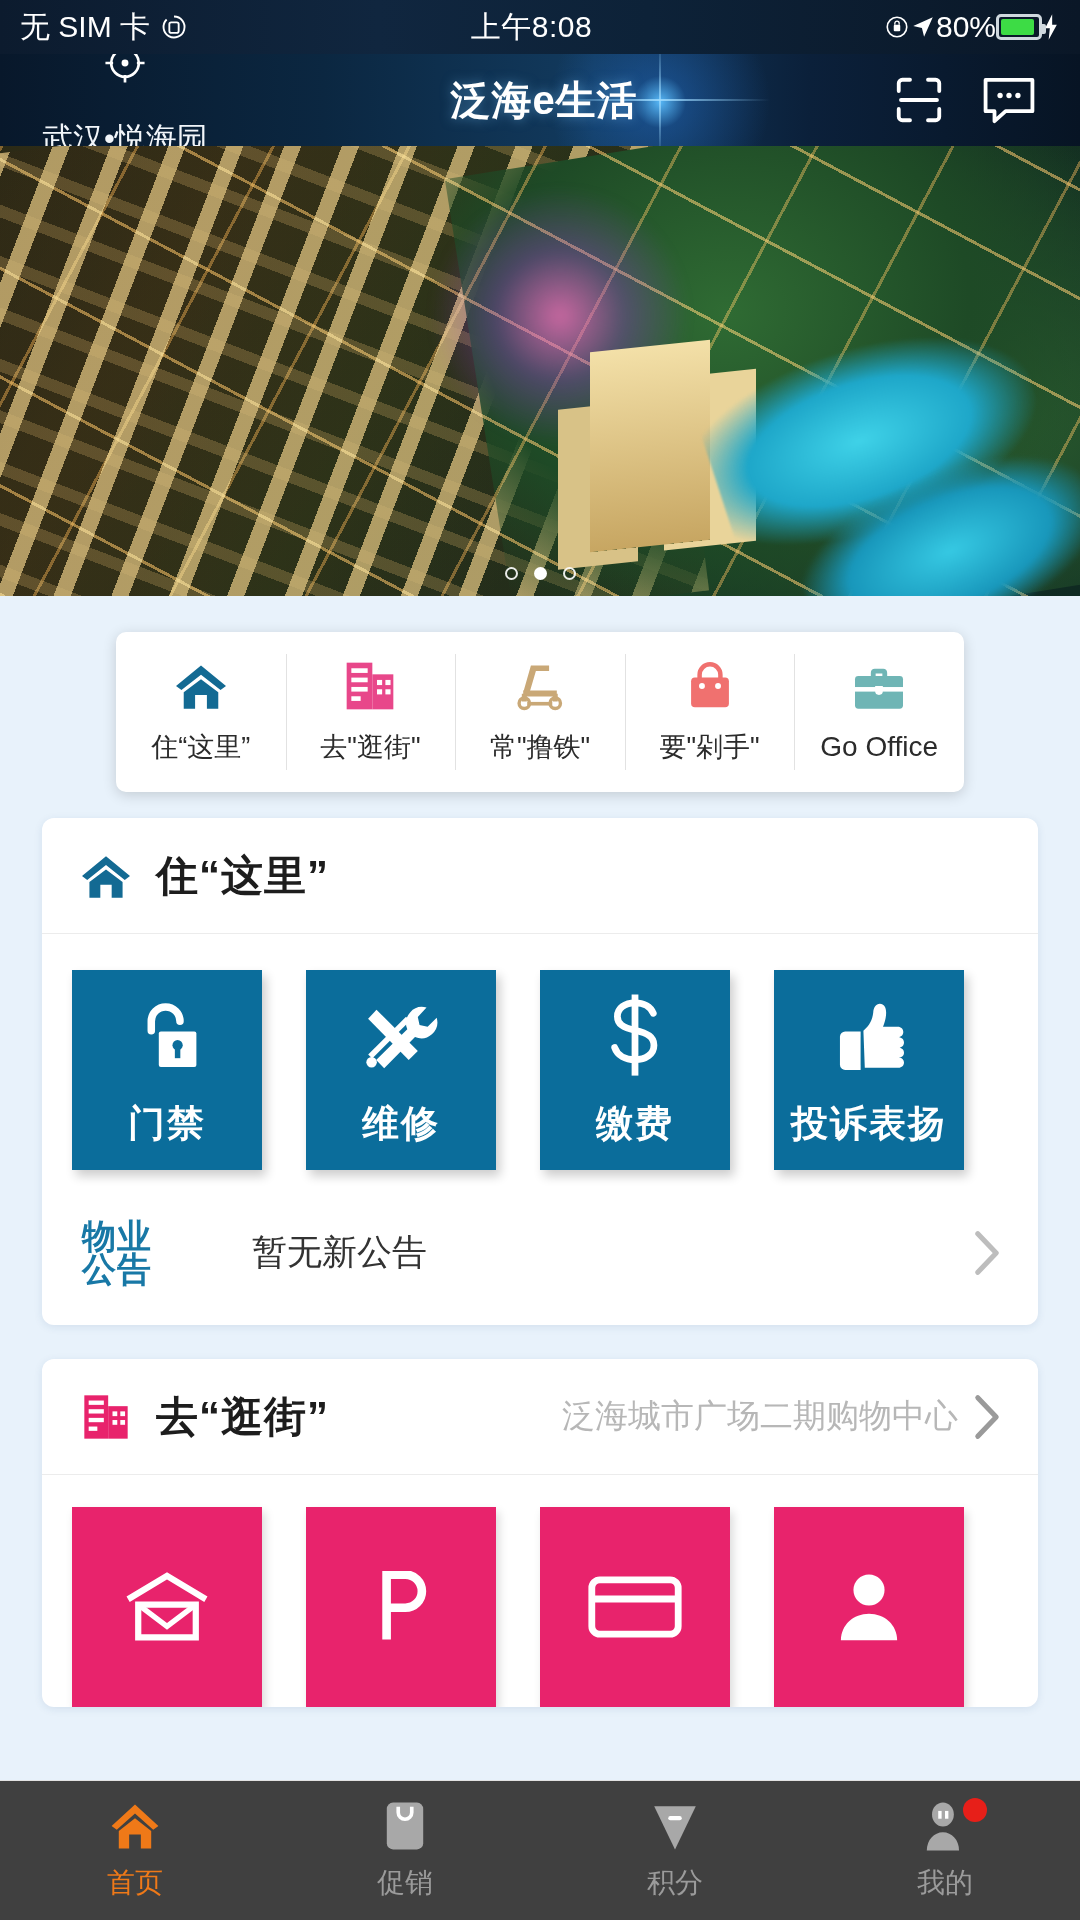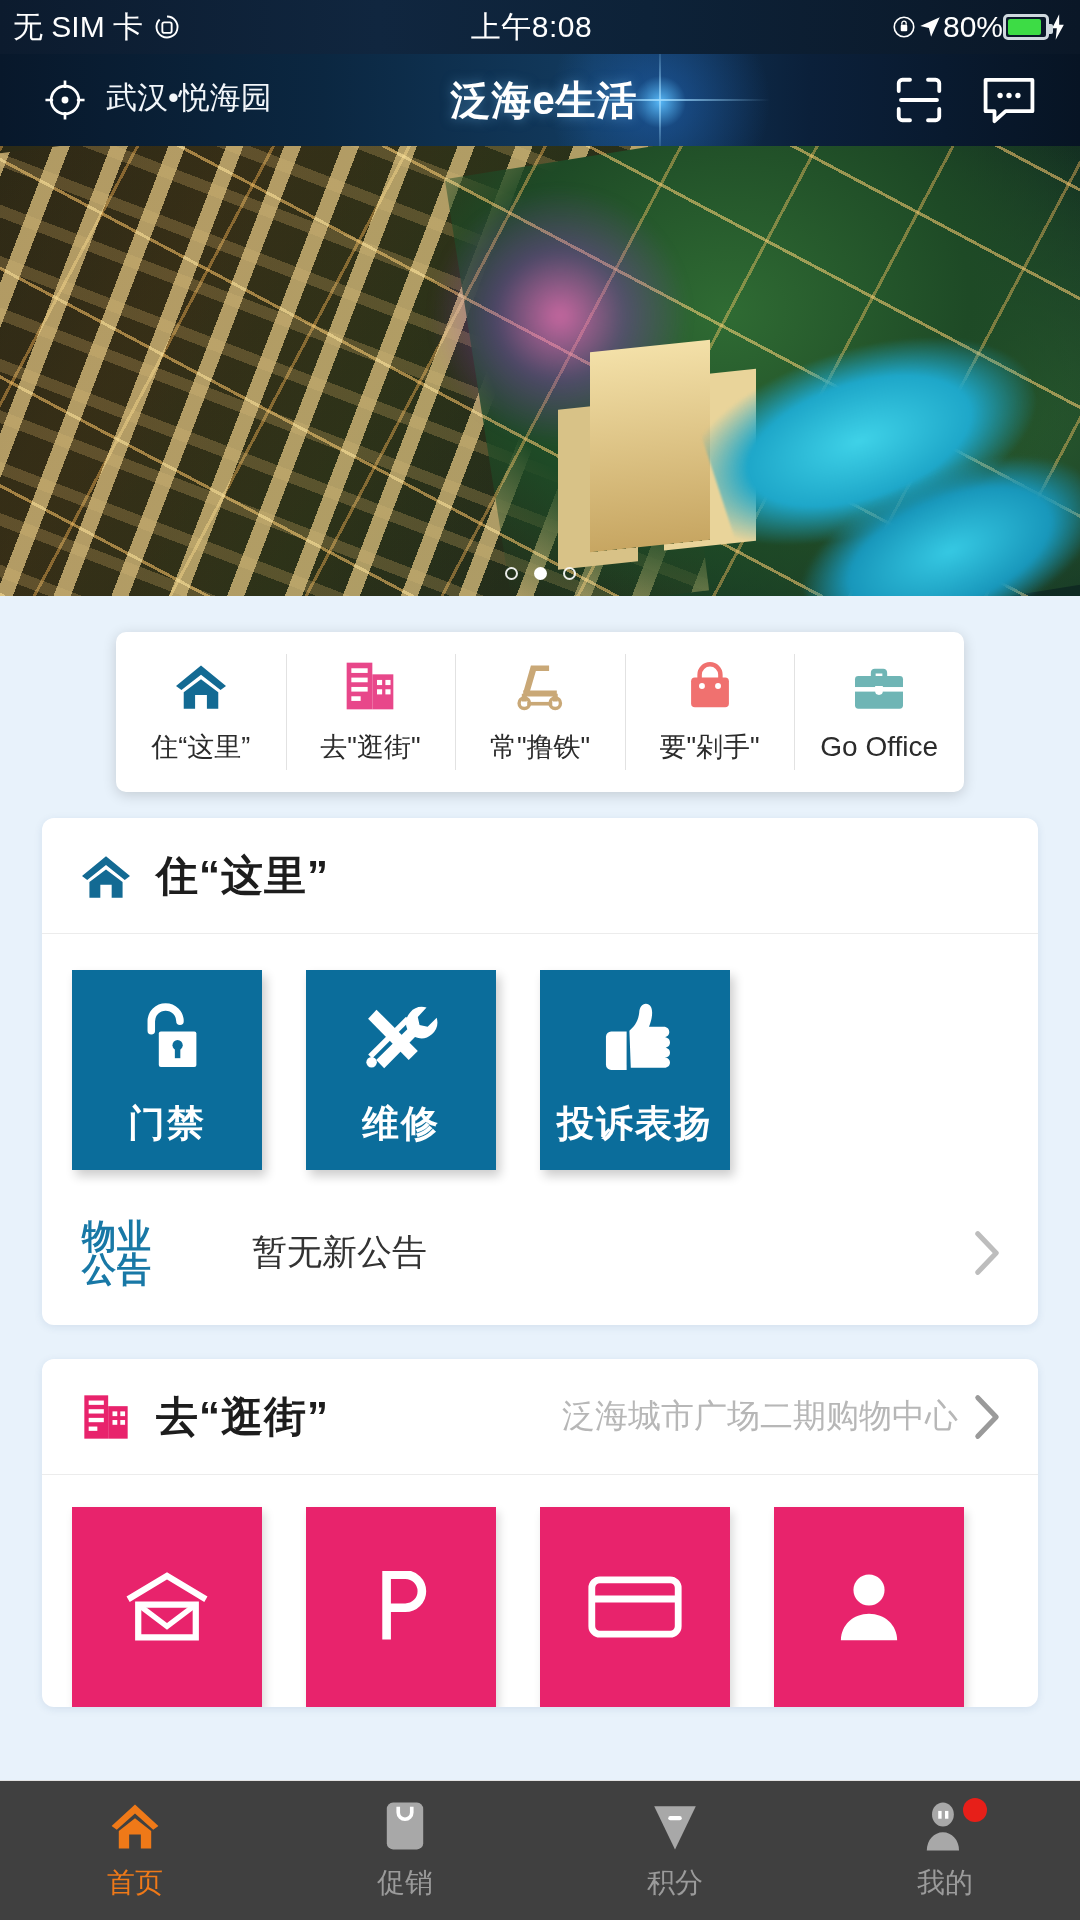--- a/index.html
+++ b/index.html
@@ -9,21 +9,21 @@
     background: #e8f2fb;
     overflow: hidden;
   }
   #app { position: relative; width: 1080px; height: 1920px; overflow: hidden; }
 
   
   .statusbar {
     position: relative; height: 54px; width: 1080px;
     background: linear-gradient(90deg,#0c1b2e 0%, #10263f 35%, #0d2238 60%, #0a1727 100%);
     display: flex; align-items: center; color: #fff;
-    font-size: 30px; padding: 0 13px;
+    font-size: 30px; padding: 0 20px;
   }
   .sb-left { display: flex; align-items: center; gap: 10px; }
   .sb-center {
     position: absolute; left: 0; right: 17px; text-align: center;
     font-size: 30px; letter-spacing: .5px; pointer-events: none;
   }
   .sb-right { margin-left: auto; display: flex; align-items: center; z-index: 2; }
   .battery {
     width: 46px; height: 26px; border: 3px solid #cfd8de; border-radius: 5px;
     position: relative; padding: 2px;
@@ -43,21 +43,21 @@
       linear-gradient(90deg,#08182b 0%, #0b2741 30%, #123a5e 55%, #0b203a 75%, #071424 100%);
     display: flex; align-items: center; color: #fff; overflow: hidden;
   }
   .header .beam1, .header .beam2 {
     position:absolute; top:46px; left:660px; width:220px; height:2px;
     background: linear-gradient(90deg, rgba(120,200,255,0), rgba(160,220,255,.85), rgba(120,200,255,0));
     transform: translate(-50%,-50%);
   }
   .header .beam2 { left: 660px; width: 2px; height: 120px;
     background: linear-gradient(180deg, rgba(120,200,255,0), rgba(160,220,255,.7), rgba(120,200,255,0)); }
-  .hdr-loc { display:flex; align-items:flex-start; gap:18px; margin-left:42px; z-index:3; }
+  .hdr-loc { display:flex; align-items:center; gap:32px; margin-left:42px; z-index:3;flex-direction:column; }
   .hdr-loc-text { font-size: 31px; color:#f2f6fa; }
   .hdr-title {
     position:absolute; left:8px; right:0; text-align:center;
     font-size: 40px; font-weight: 700; letter-spacing: 1px; color:#ffffff; z-index:3;
     text-shadow: 0 0 12px rgba(120,200,255,.5);
   }
   .hdr-right { margin-left:auto; display:flex; align-items:center; gap:34px; margin-right:42px; z-index:3; }
 
   
   .hero { position: relative; width: 1080px; height: 450px; overflow: hidden; }
@@ -381,20 +381,29 @@
             <svg width="86" height="84" viewBox="0 0 24 24">
               <path d="M5 4.2 16.8 16l-2.6 2.6L2.6 6.8z" fill="#fff"></path>
               <circle cx="3.6" cy="19.2" r="1.5" fill="#fff"></circle>
               <path d="M3.2 17.6 14 6.8" stroke="#fff" stroke-width="1.6"></path>
               <path d="M19.3 3.6a4.6 4.6 0 0 0-5.5 6.2L4.9 18.6l2.3 2.3 8.8-8.9a4.6 4.6 0 0 0 6.2-5.5l-2.6 2.6-2.3-.5-.5-2.3z" fill="#fff"></path>
             </svg>
           </span>
           <span class="tile-label">维修</span>
         </div>
 
+        <div class="tile">
+          <span class="tile-icon">
+            <svg width="70" height="88" viewBox="0 0 20 26">
+              <path d="M10 1v24" stroke="#fff" stroke-width="2"></path>
+              <path d="M15.4 6.6c-.8-2-2.9-3.1-5.4-3.1-3 0-5.2 1.6-5.2 4 0 2.2 1.6 3.3 5.2 4.1 3.8.9 5.6 2 5.6 4.4 0 2.6-2.4 4.3-5.6 4.3-2.9 0-5.2-1.3-6-3.6" fill="none" stroke="#fff" stroke-width="2" stroke-linecap="round"></path>
+            </svg>
+          </span>
+          <span class="tile-label">缴费</span>
+        </div>
 
         <div class="tile">
           <span class="tile-icon">
             <svg width="84" height="84" viewBox="0 0 24 24">
               <path d="M9.6 21.4H5.2a1.5 1.5 0 0 1-1.5-1.5v-8a1.5 1.5 0 0 1 1.5-1.5h4.4z" fill="#fff"></path>
               <path d="M10.4 10.2c1.4-1.1 2.6-3 2.8-5.1.1-1.6.8-2.6 1.9-2.6 1.2 0 1.8 1 1.8 2.6 0 1.3-.4 2.8-.9 4h4.2c1 0 1.6.7 1.6 1.5s-.6 1.5-1.6 1.5h.2c1 0 1.6.7 1.6 1.5s-.6 1.5-1.6 1.5h.1c1 0 1.5.7 1.5 1.4 0 .8-.6 1.4-1.5 1.4h.1c.9 0 1.4.6 1.4 1.4 0 .8-.6 1.5-1.6 1.5h-9.6z" fill="#fff"></path>
             </svg>
           </span>
           <span class="tile-label">投诉表扬</span>
         </div>

